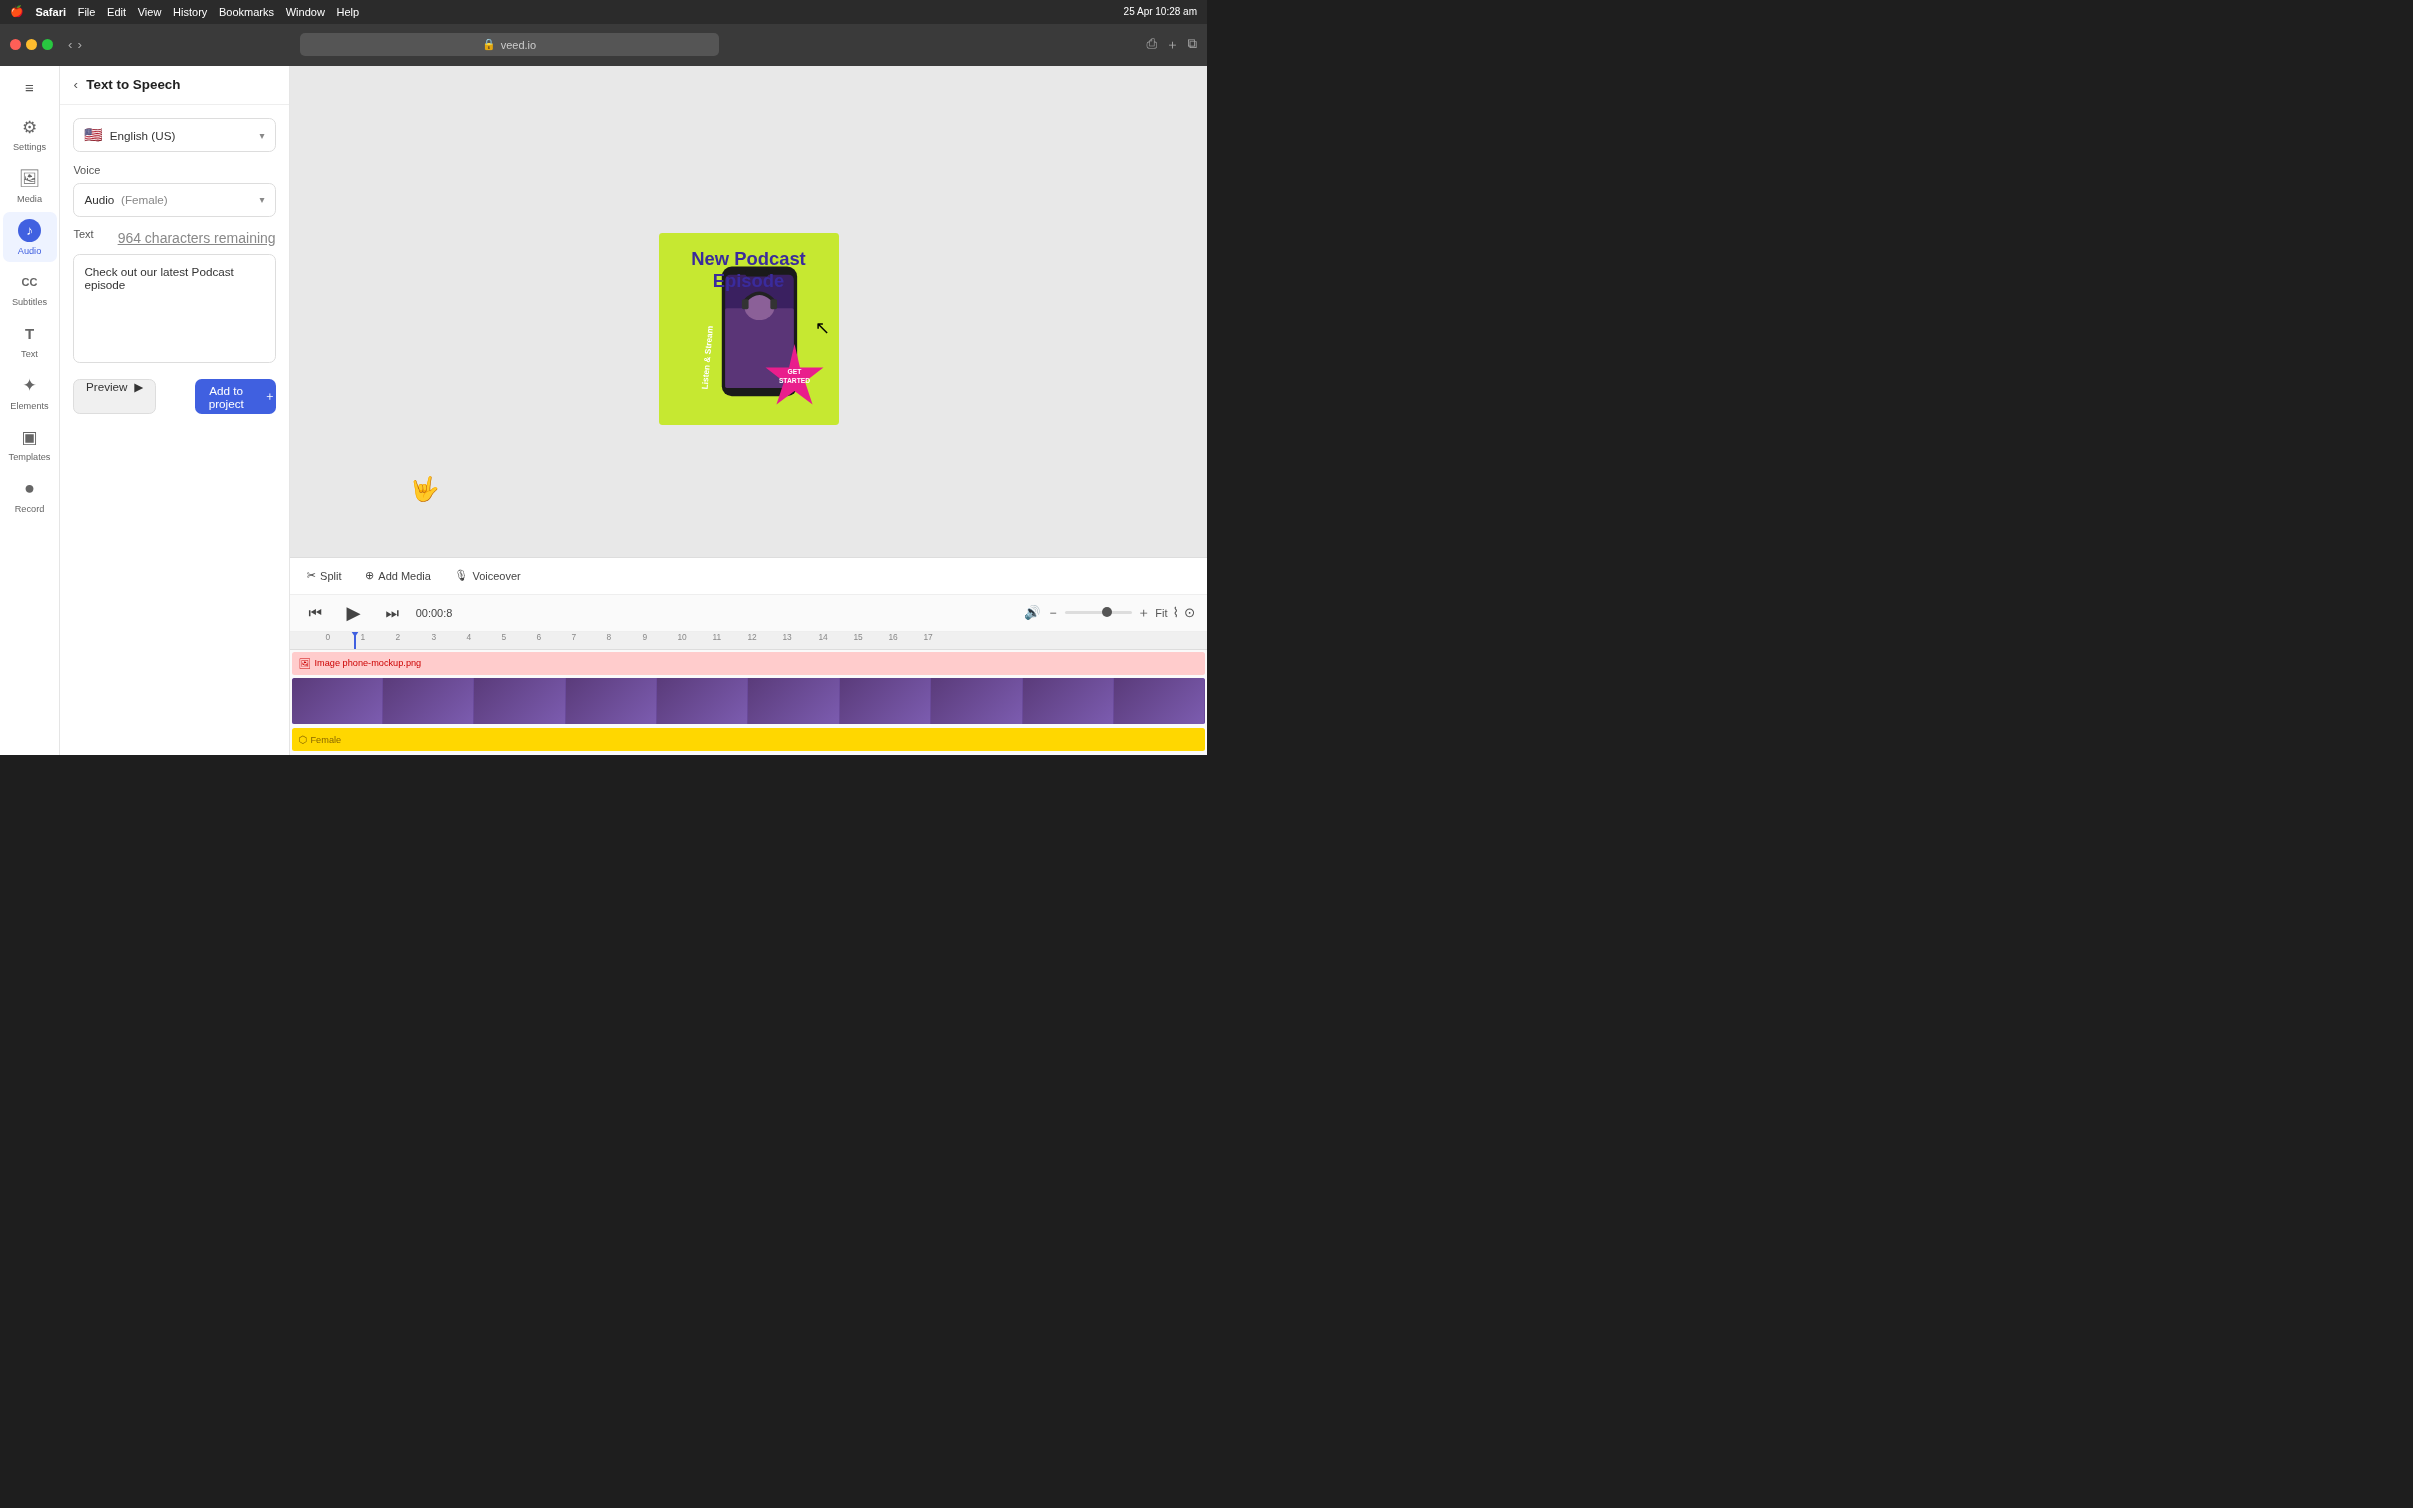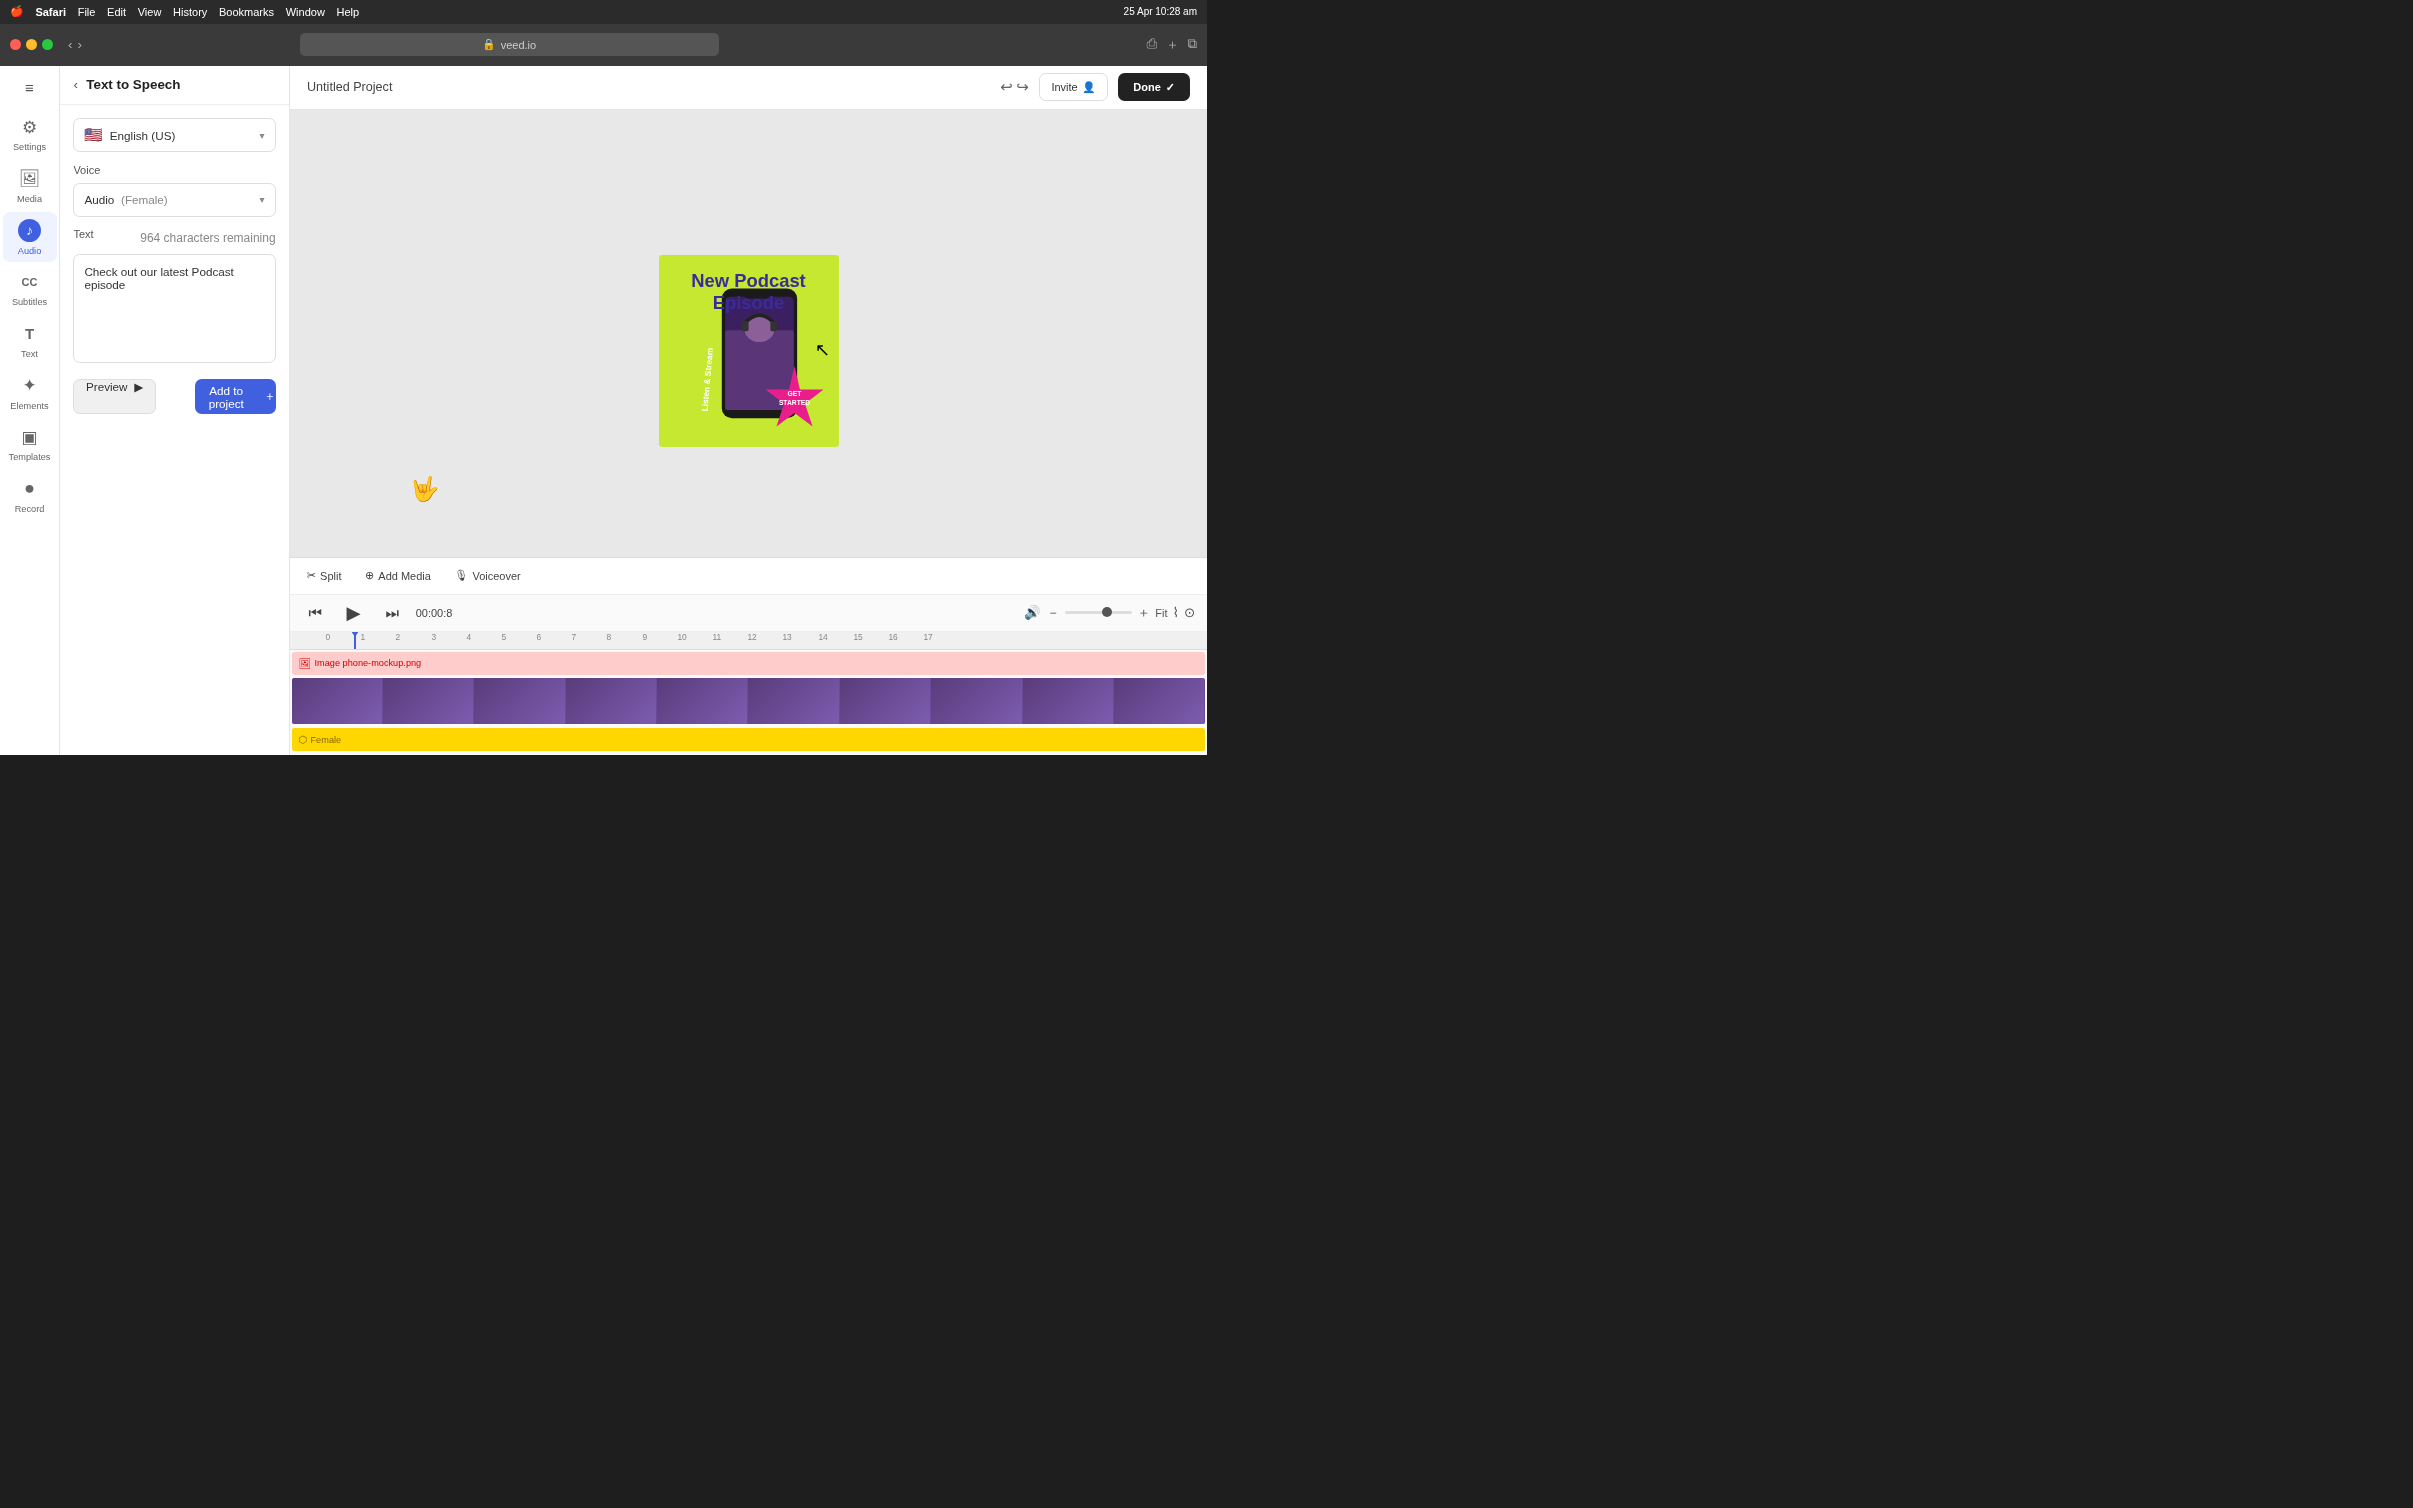--- a/index.html
+++ b/index.html
@@ -178,23 +178,24 @@
     .flag { font-size: 15px; }
     .chevron { color: #888; font-size: 10px; }
 
     .section-label {
       font-size: 11px;
       color: #555;
       margin-bottom: 6.7px;
       font-weight: 500;
     }
     .chars-remaining {
-      font-size: 12px;
+      font-size: 14px;
       color: #888;
       float: right;
+      text-decoration: underline;
     }
     .section-header {
       display: flex;
       justify-content: space-between;
       align-items: center;
       margin-bottom: 6.7px;
     }
 
     
     .text-area {
@@ -675,37 +676,20 @@
         <button class="add-btn">
           <span>Add to project</span>
           <span>＋</span>
         </button>
       </div>
     </div>
   </div>
 
   <div class="main-area">
 
-    <div class="top-bar">
-      <span class="project-title">Untitled Project</span>
-      <div class="top-bar-actions">
-        <div class="undo-redo">
-          <span>↩</span>
-          <span>↪</span>
-        </div>
-        <button class="invite-btn">
-          <span>Invite</span>
-          <span>👤</span>
-        </button>
-        <button class="done-btn">
-          <span>Done</span>
-          <span>✓</span>
-        </button>
-      </div>
-    </div>
 
     <div class="canvas-area">
       <div class="podcast-canvas">
 
         <div class="podcast-title">
           <div>New Podcast</div>
           <div>Episode</div>
         </div>
 
         <div class="diagonal-text">

